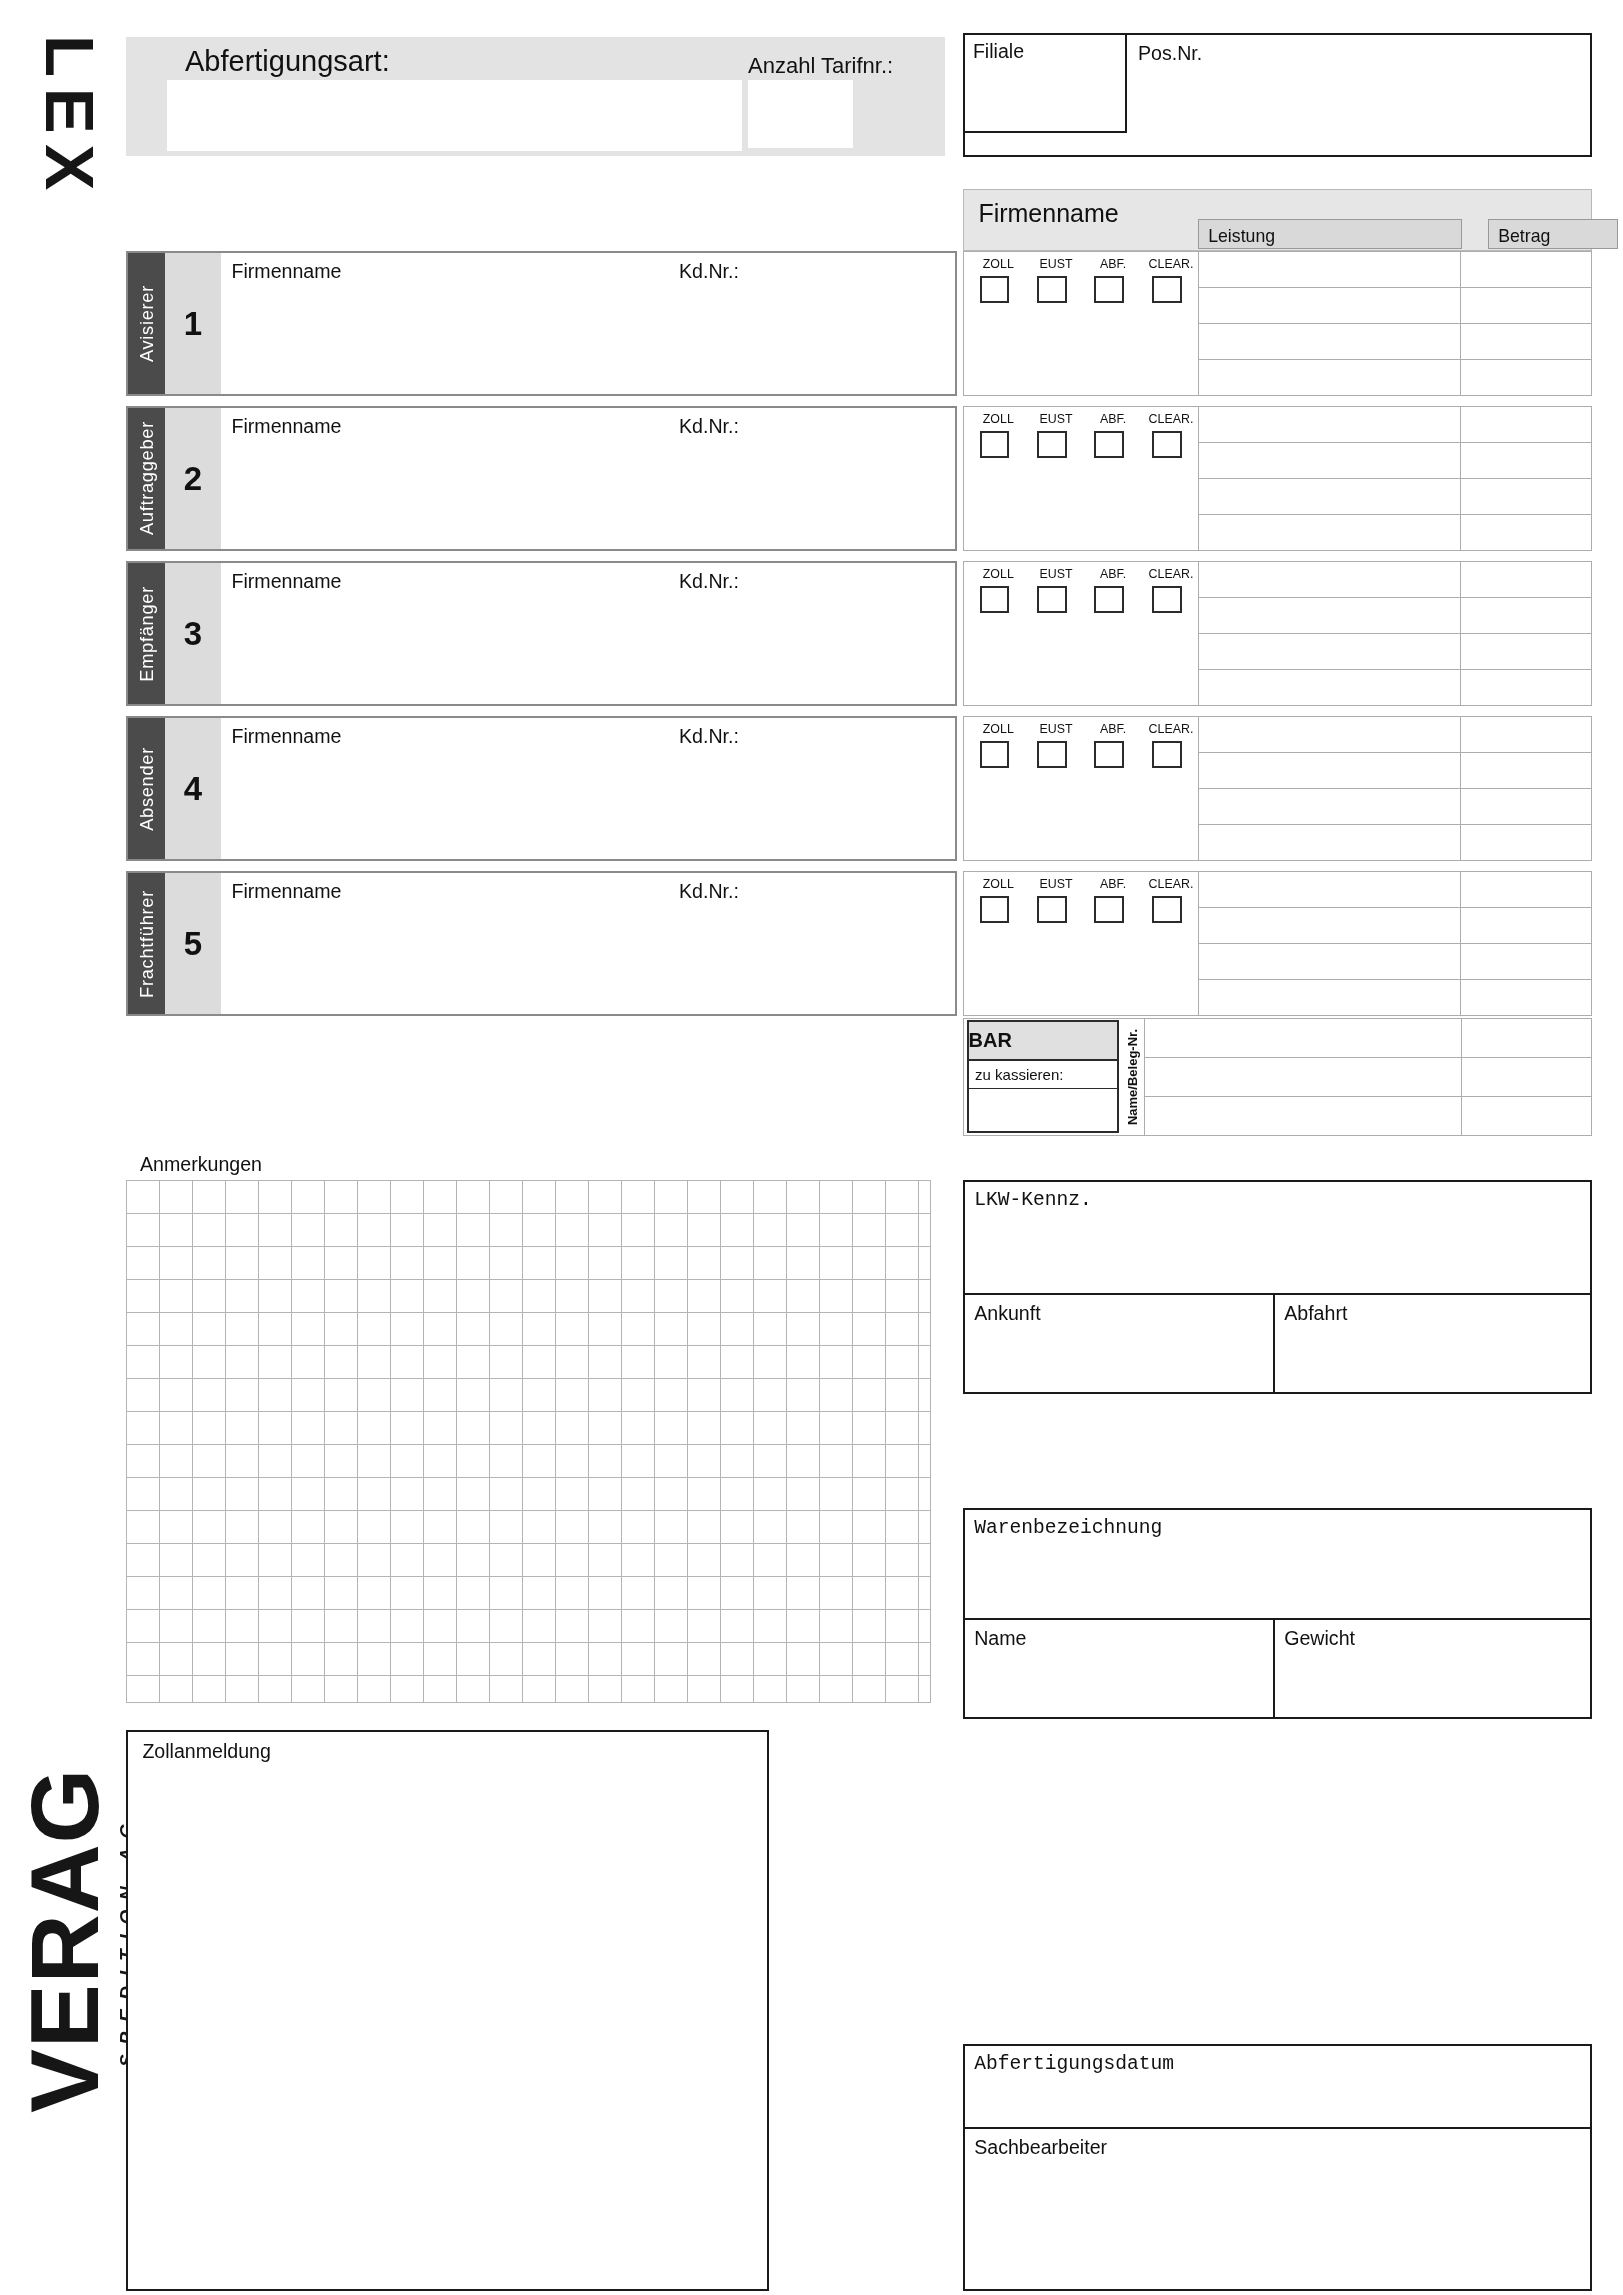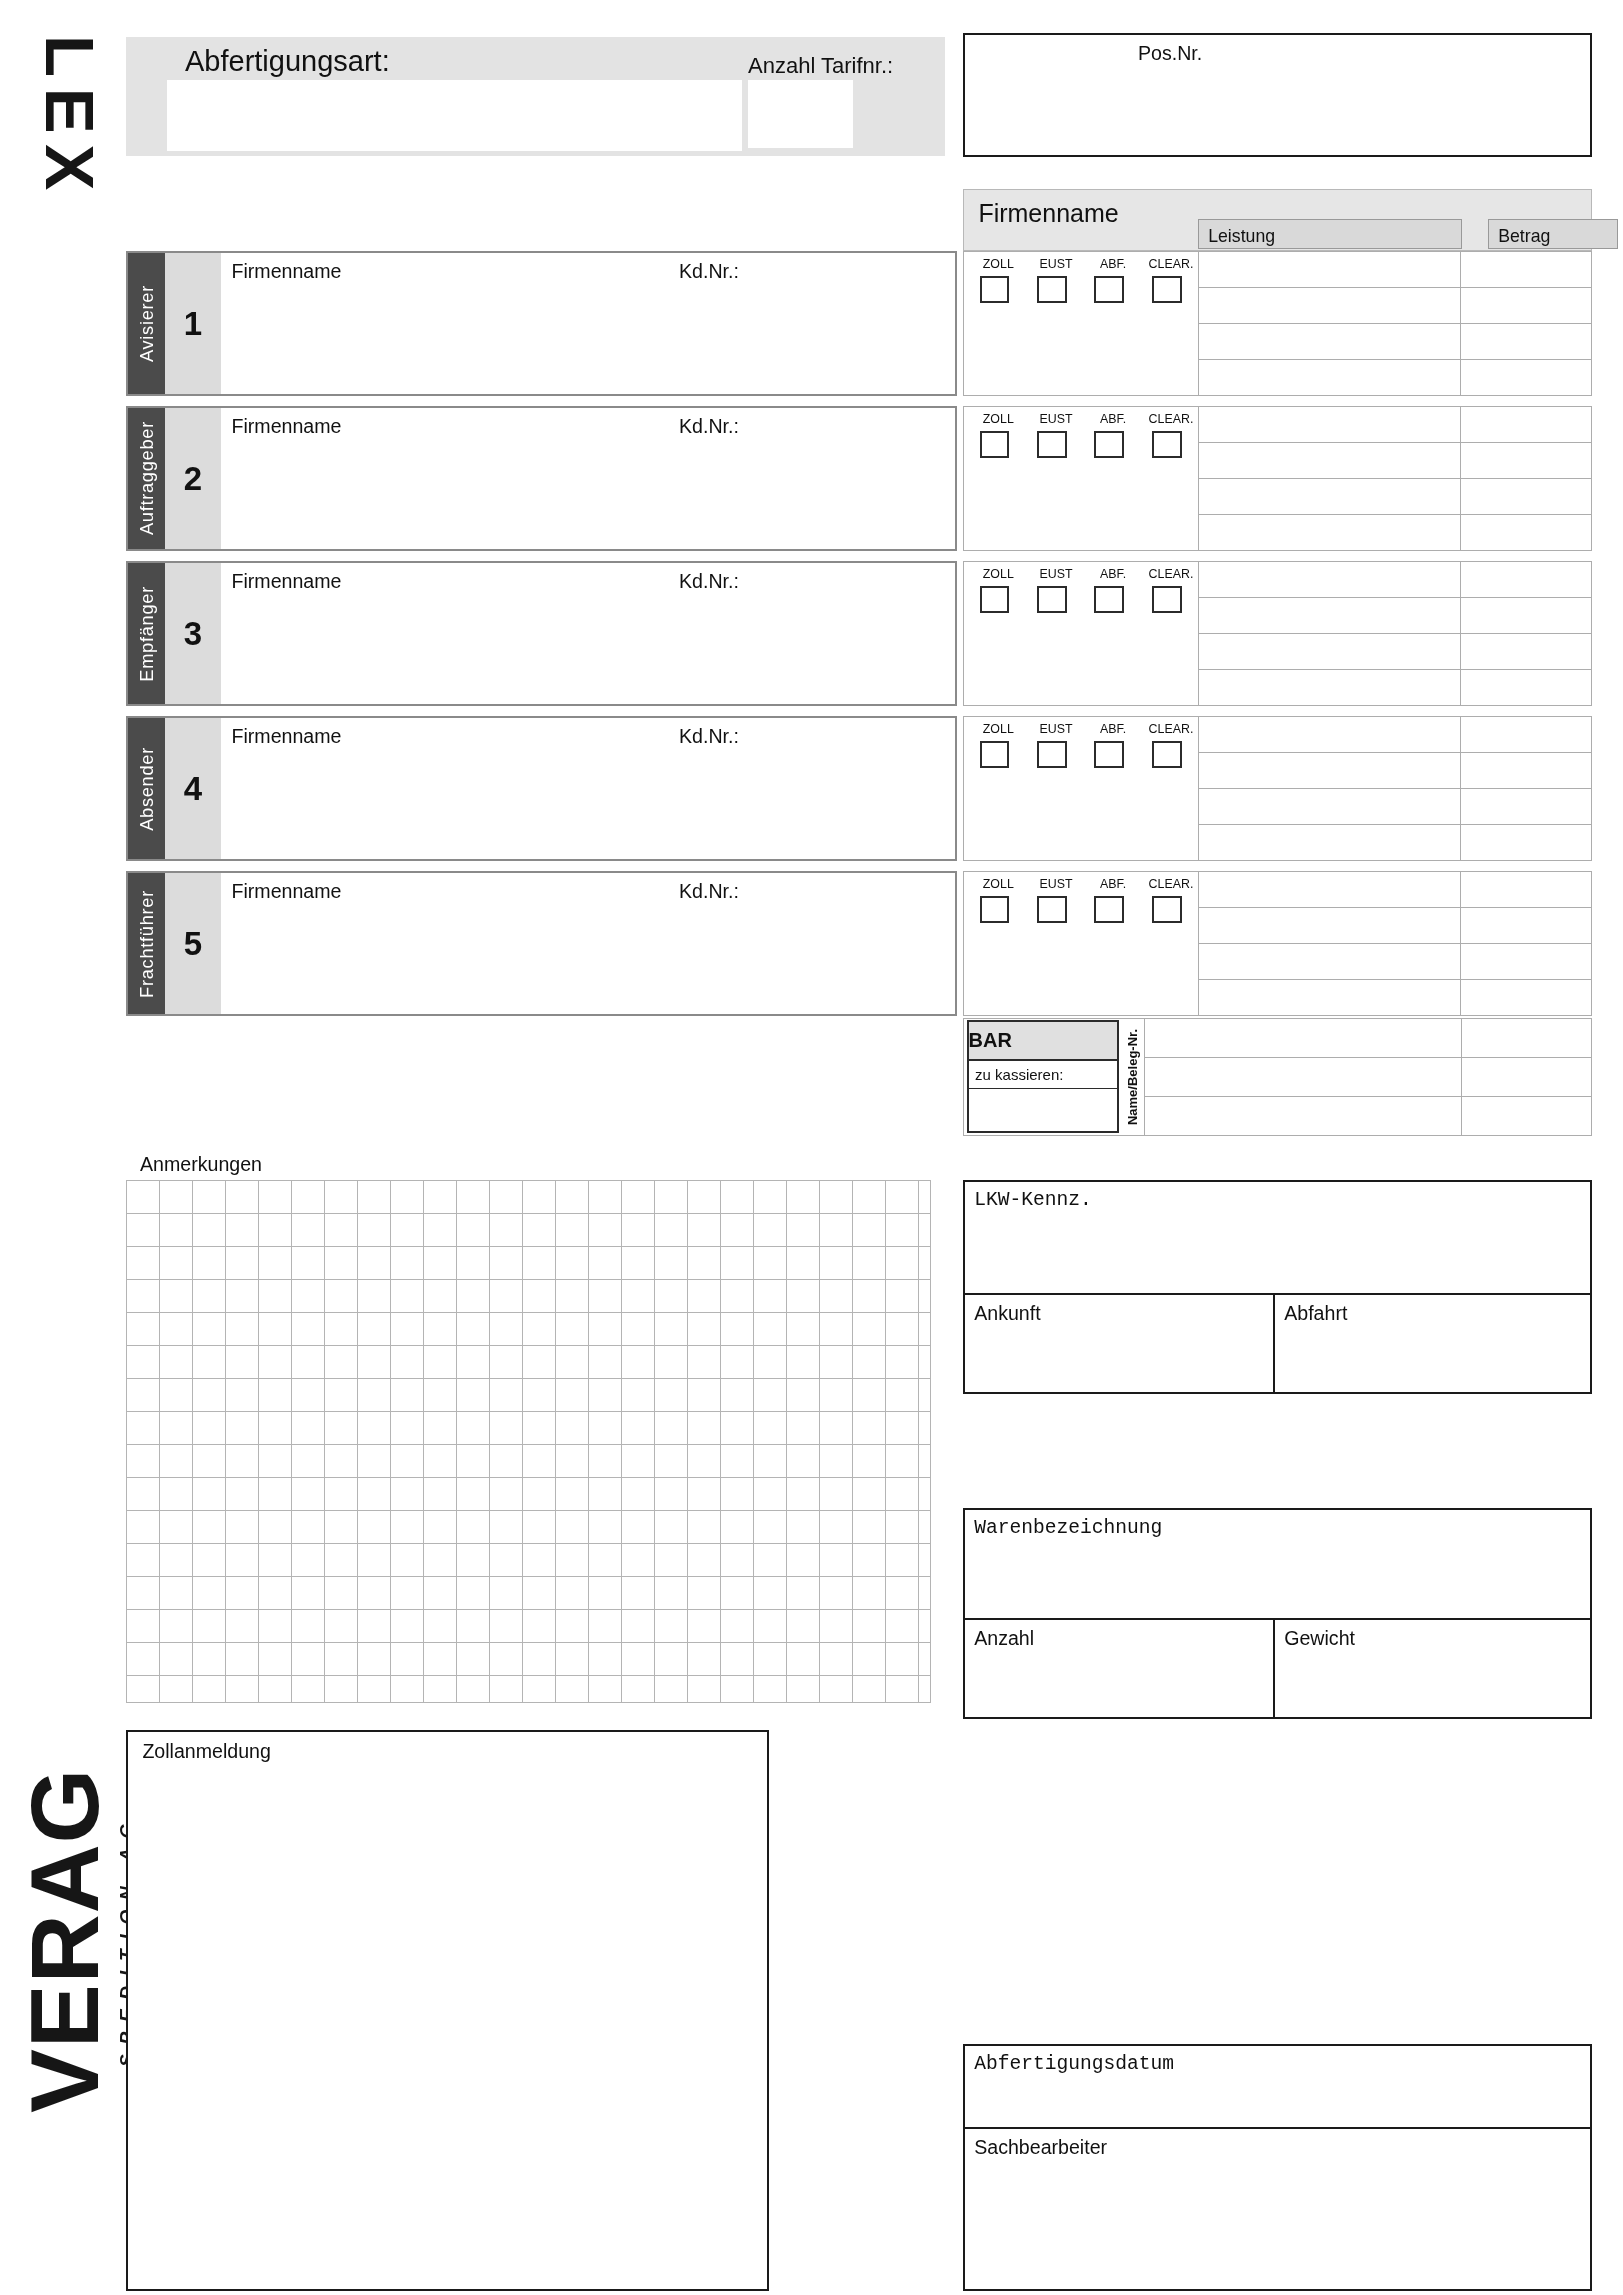--- a/index.html
+++ b/index.html
@@ -119,20 +119,23 @@
   </div>
 
   <div class="abs panel">
     <div class="abs abfertigungsart-label">Abfertigungsart:</div>
     <div class="abs abfertigungsart-input"></div>
     <div class="abs anzahl-label">Anzahl Tarifnr.:</div>
     <div class="abs anzahl-input"></div>
   </div>
 
   <div class="abs filiale-box">
+    <div class="abs filiale-cell">
+      <span>Filiale</span>
+    </div>
     <div class="abs posnr-label">Pos.Nr.</div>
   </div>
 
   <div class="abs abr-header">
     <div class="abs abr-title">Firmenname</div>
     <div class="col-head leistung">Leistung</div>
     <div class="col-head betrag">Betrag</div>
   </div>
 
   <div class="pblock" style="top:251px">
@@ -403,21 +406,21 @@
     <div class="box-label">LKW-Kennz.</div>
     <div class="sub-row">
       <div class="sub-cell-l"><span>Ankunft</span></div>
       <div class="sub-cell-r"><span>Abfahrt</span></div>
     </div>
   </div>
 
   <div class="abs outline-box waren-box">
     <div class="box-label">Warenbezeichnung</div>
     <div class="sub-row">
-      <div class="sub-cell-l"><span>Anzahl</span></div>
+      <div class="sub-cell-l"><span>Name</span></div>
       <div class="sub-cell-r"><span>Gewicht</span></div>
     </div>
   </div>
 
   <div class="abs zoll-box">
     <div class="zoll-label">Zollanmeldung</div>
   </div>
 
   <div class="abs outline-box datum-box">
     <div class="box-label">Abfertigungsdatum</div>

